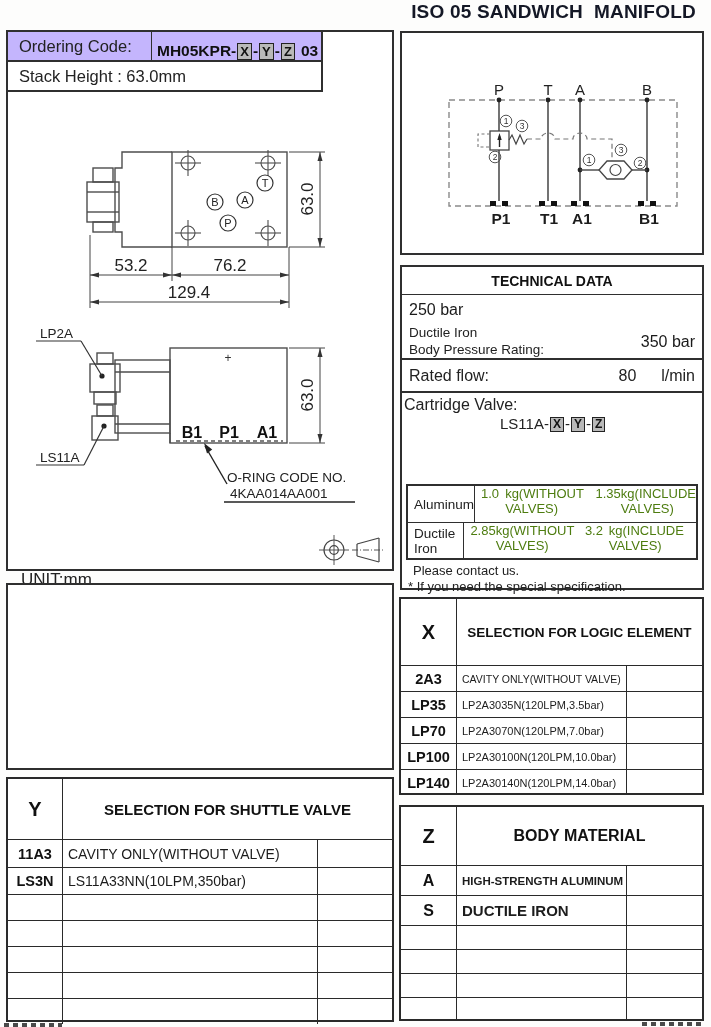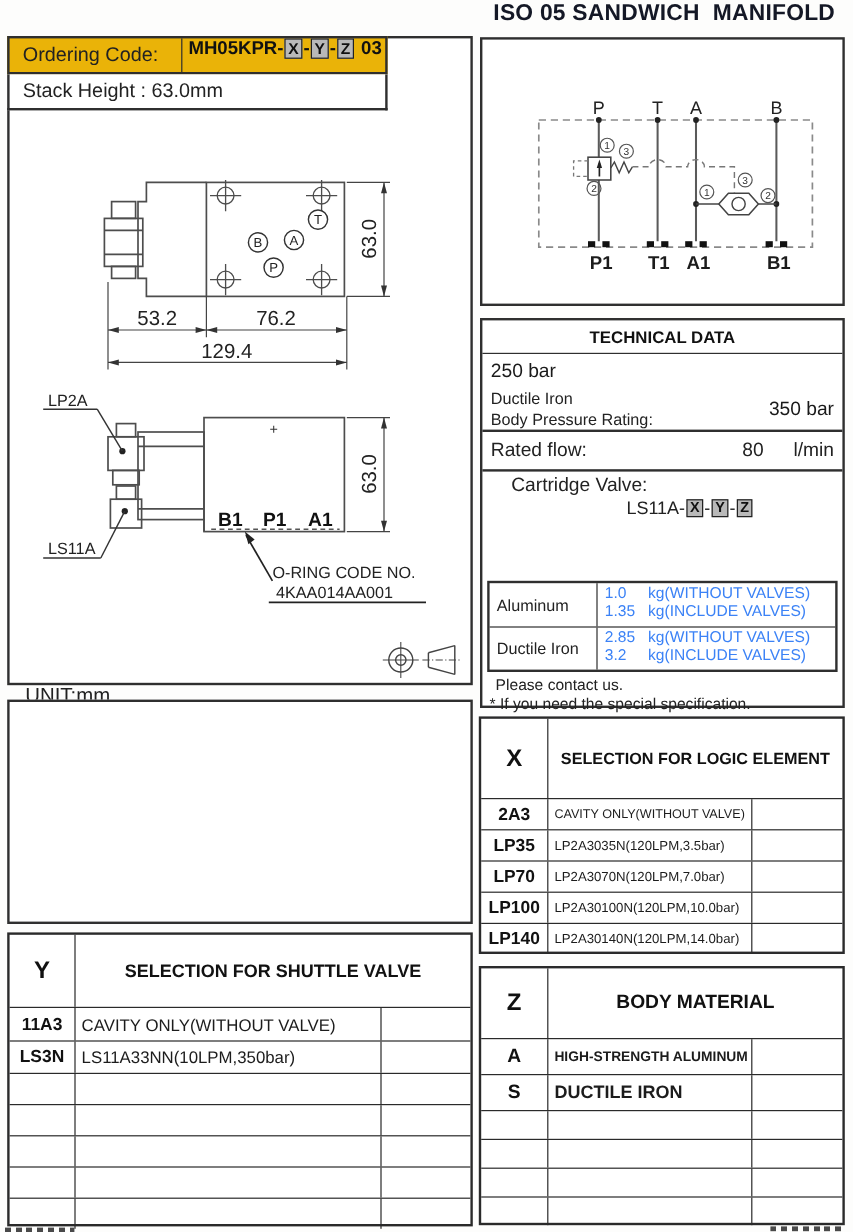--- a/index.html
+++ b/index.html
@@ -3,45 +3,45 @@
 <meta charset="utf-8">
 <style>
   html,body{margin:0;padding:0;background:#fff;}
   .page{position:relative;width:711px;height:1027px;background:#fdfdfc;
         font-family:"Liberation Sans",sans-serif;color:#1e1e1e;overflow:hidden;}
   .box{position:absolute;border:2px solid #2f2f2f;box-sizing:border-box;background:#fff;}
   .title{position:absolute;left:398px;top:1px;width:311px;text-align:center;
          font-size:19px;font-weight:bold;color:#141826;letter-spacing:.2px;white-space:pre;}
   
   .ord-row{position:absolute;left:-2px;top:-2px;width:317px;height:32px;
-           border:2px solid #2f2f2f;box-sizing:border-box;display:flex;align-items:center;background:#eab308;}
+           border:2px solid #2f2f2f;box-sizing:border-box;display:flex;align-items:center;background:#c4b5fd;}
   .ord-label{font-size:16.5px;padding-left:11px;width:132px;color:#222;}
-  .ord-code{border-left:1.5px solid #2f2f2f;height:100%;display:flex;align-items:flex-start;
+  .ord-code{border-left:1.5px solid #2f2f2f;height:100%;display:flex;align-items:flex-end;
             padding-left:5px;font-weight:bold;font-size:15.5px;color:#111;flex:1;}
   .stack-row{position:absolute;left:-2px;top:30px;width:317px;height:30px;
              border:2px solid #2f2f2f;border-top:none;box-sizing:border-box;
              display:flex;align-items:center;background:#fff;font-size:16.5px;padding-left:11px;color:#222;}
   .xyz{display:inline-block;border:1.5px solid #222;background:#b9b9b9;color:#111;
        font-weight:bold;font-size:12px;line-height:13px;padding:0 2px;margin:0 1px;vertical-align:1px;}
   .xyz.lg{font-size:13px;line-height:15px;}
   .unit{position:absolute;left:13px;top:538px;font-size:17px;color:#222;}
   
   .tech-h{height:27px;border-bottom:1.5px solid #2f2f2f;display:flex;align-items:center;
           justify-content:center;font-weight:bold;font-size:14px;color:#111;}
   .trow{display:flex;align-items:center;justify-content:space-between;
         padding:0 7px;box-sizing:border-box;font-size:13.5px;color:#222;}
   .tval{font-size:16px;color:#1a1a1a;}
-  .cartblock{padding:3px 6px 0 24px;font-size:15px;color:#222;}
+  .cartblock{padding:3px 6px 0 2px;font-size:15px;color:#222;}
   .cartnote{font-size:12.5px;margin-top:9px;color:#222;}
   .wtable{margin:3px 4px 0 4px;border:2px solid #2f2f2f;box-sizing:border-box;background:#fff;}
   .wrow{display:flex;height:36px;box-sizing:border-box;}
   .wrow + .wrow{border-top:1.5px solid #2f2f2f;}
   .wmat{width:90px;border-right:1.5px solid #2f2f2f;display:flex;align-items:center;
         padding-left:6px;box-sizing:border-box;font-size:13.5px;color:#222;}
-  .wvals{flex:1;display:flex;flex-direction:column;justify-content:flex-start;padding-left:6px;font-size:13px;color:#3b82f6;}
+  .wvals{flex:1;display:flex;flex-direction:row;justify-content:space-between;padding-left:6px;font-size:13px;color:#4d7c0f;}
   .wline{display:flex;}
   .wnum{width:36px;}
   .specnote{padding:3px 6px 0 6px;font-size:13px;line-height:1.25;color:#222;}
   
   .sel{position:absolute;border:2px solid #2a2a2a;box-sizing:border-box;background:#fff;}
   .srow{display:flex;box-sizing:border-box;}
   .srow + .srow{border-top:1.5px solid #2a2a2a;}
   .scell{box-sizing:border-box;display:flex;align-items:center;}
   .keycell{justify-content:center;font-weight:bold;font-size:20px;color:#111;}
   .hcell{justify-content:center;font-weight:bold;color:#111;flex:1;text-align:center;}

